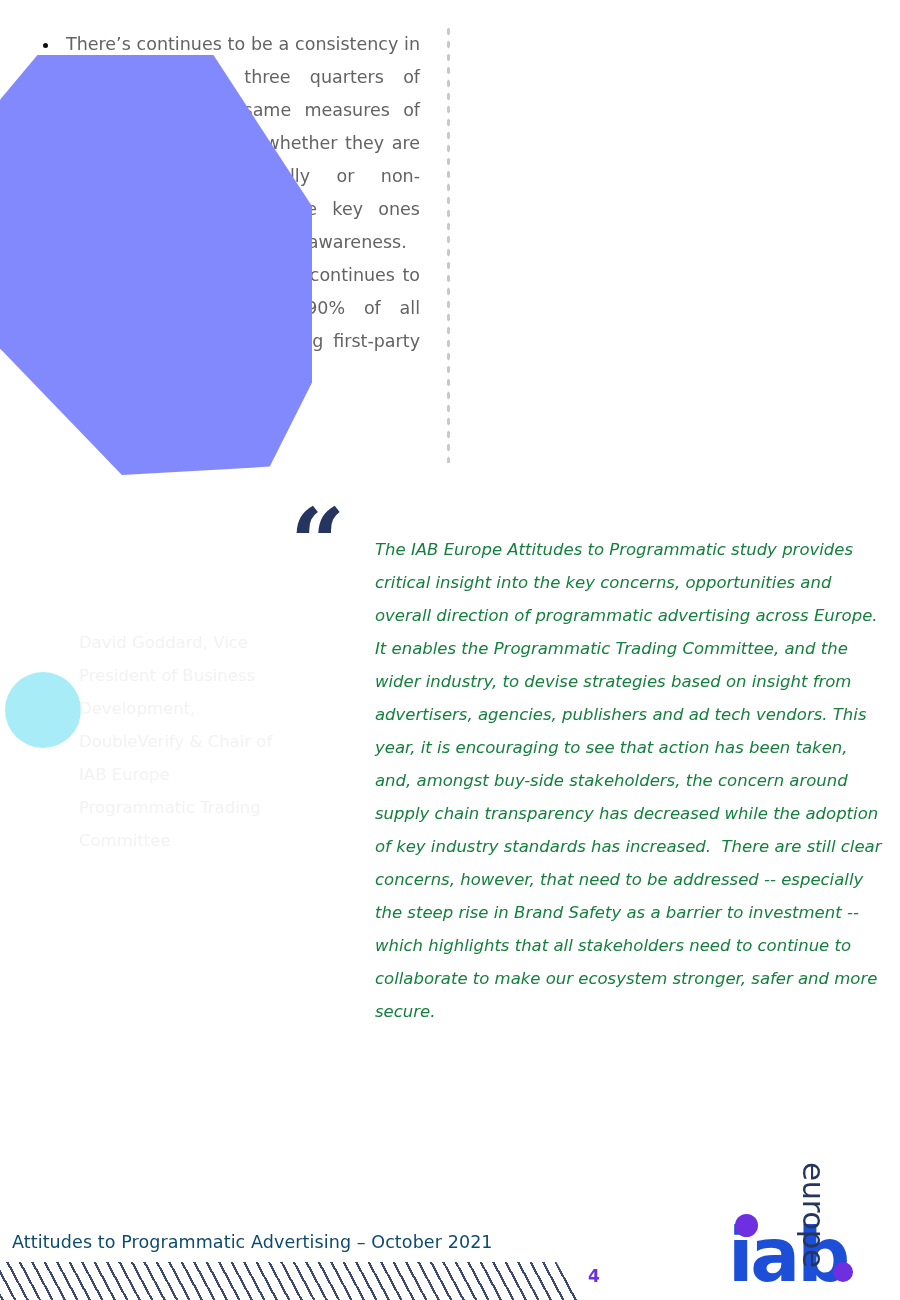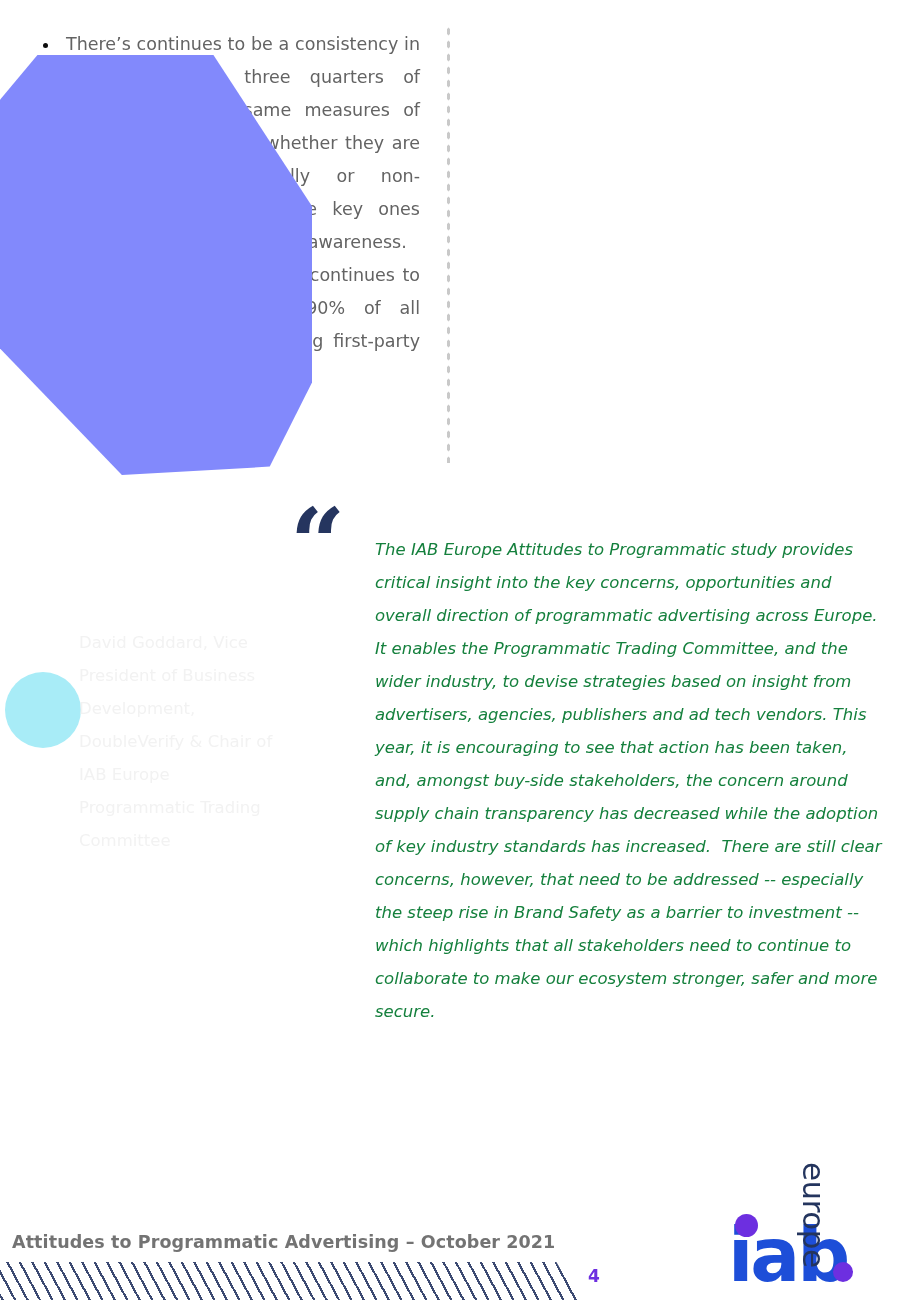--- a/index.html
+++ b/index.html
@@ -160,22 +160,22 @@
     color: #15803d;
     white-space: pre-wrap;
   }
 
   
   .footer-title {
     position: absolute;
     left: 12px;
     top: 1232px;
     font-size: 17.5px;
-    font-weight: 700;
-    color: #737373;
+    font-weight: 400;
+    color: #0c4a6e;
     letter-spacing: 0.1px;
   }
 
   .footer-stripes {
     position: absolute;
     left: -10px;
     top: 1262px;
     width: 590px;
     height: 40px;
     background-image: repeating-linear-gradient(

